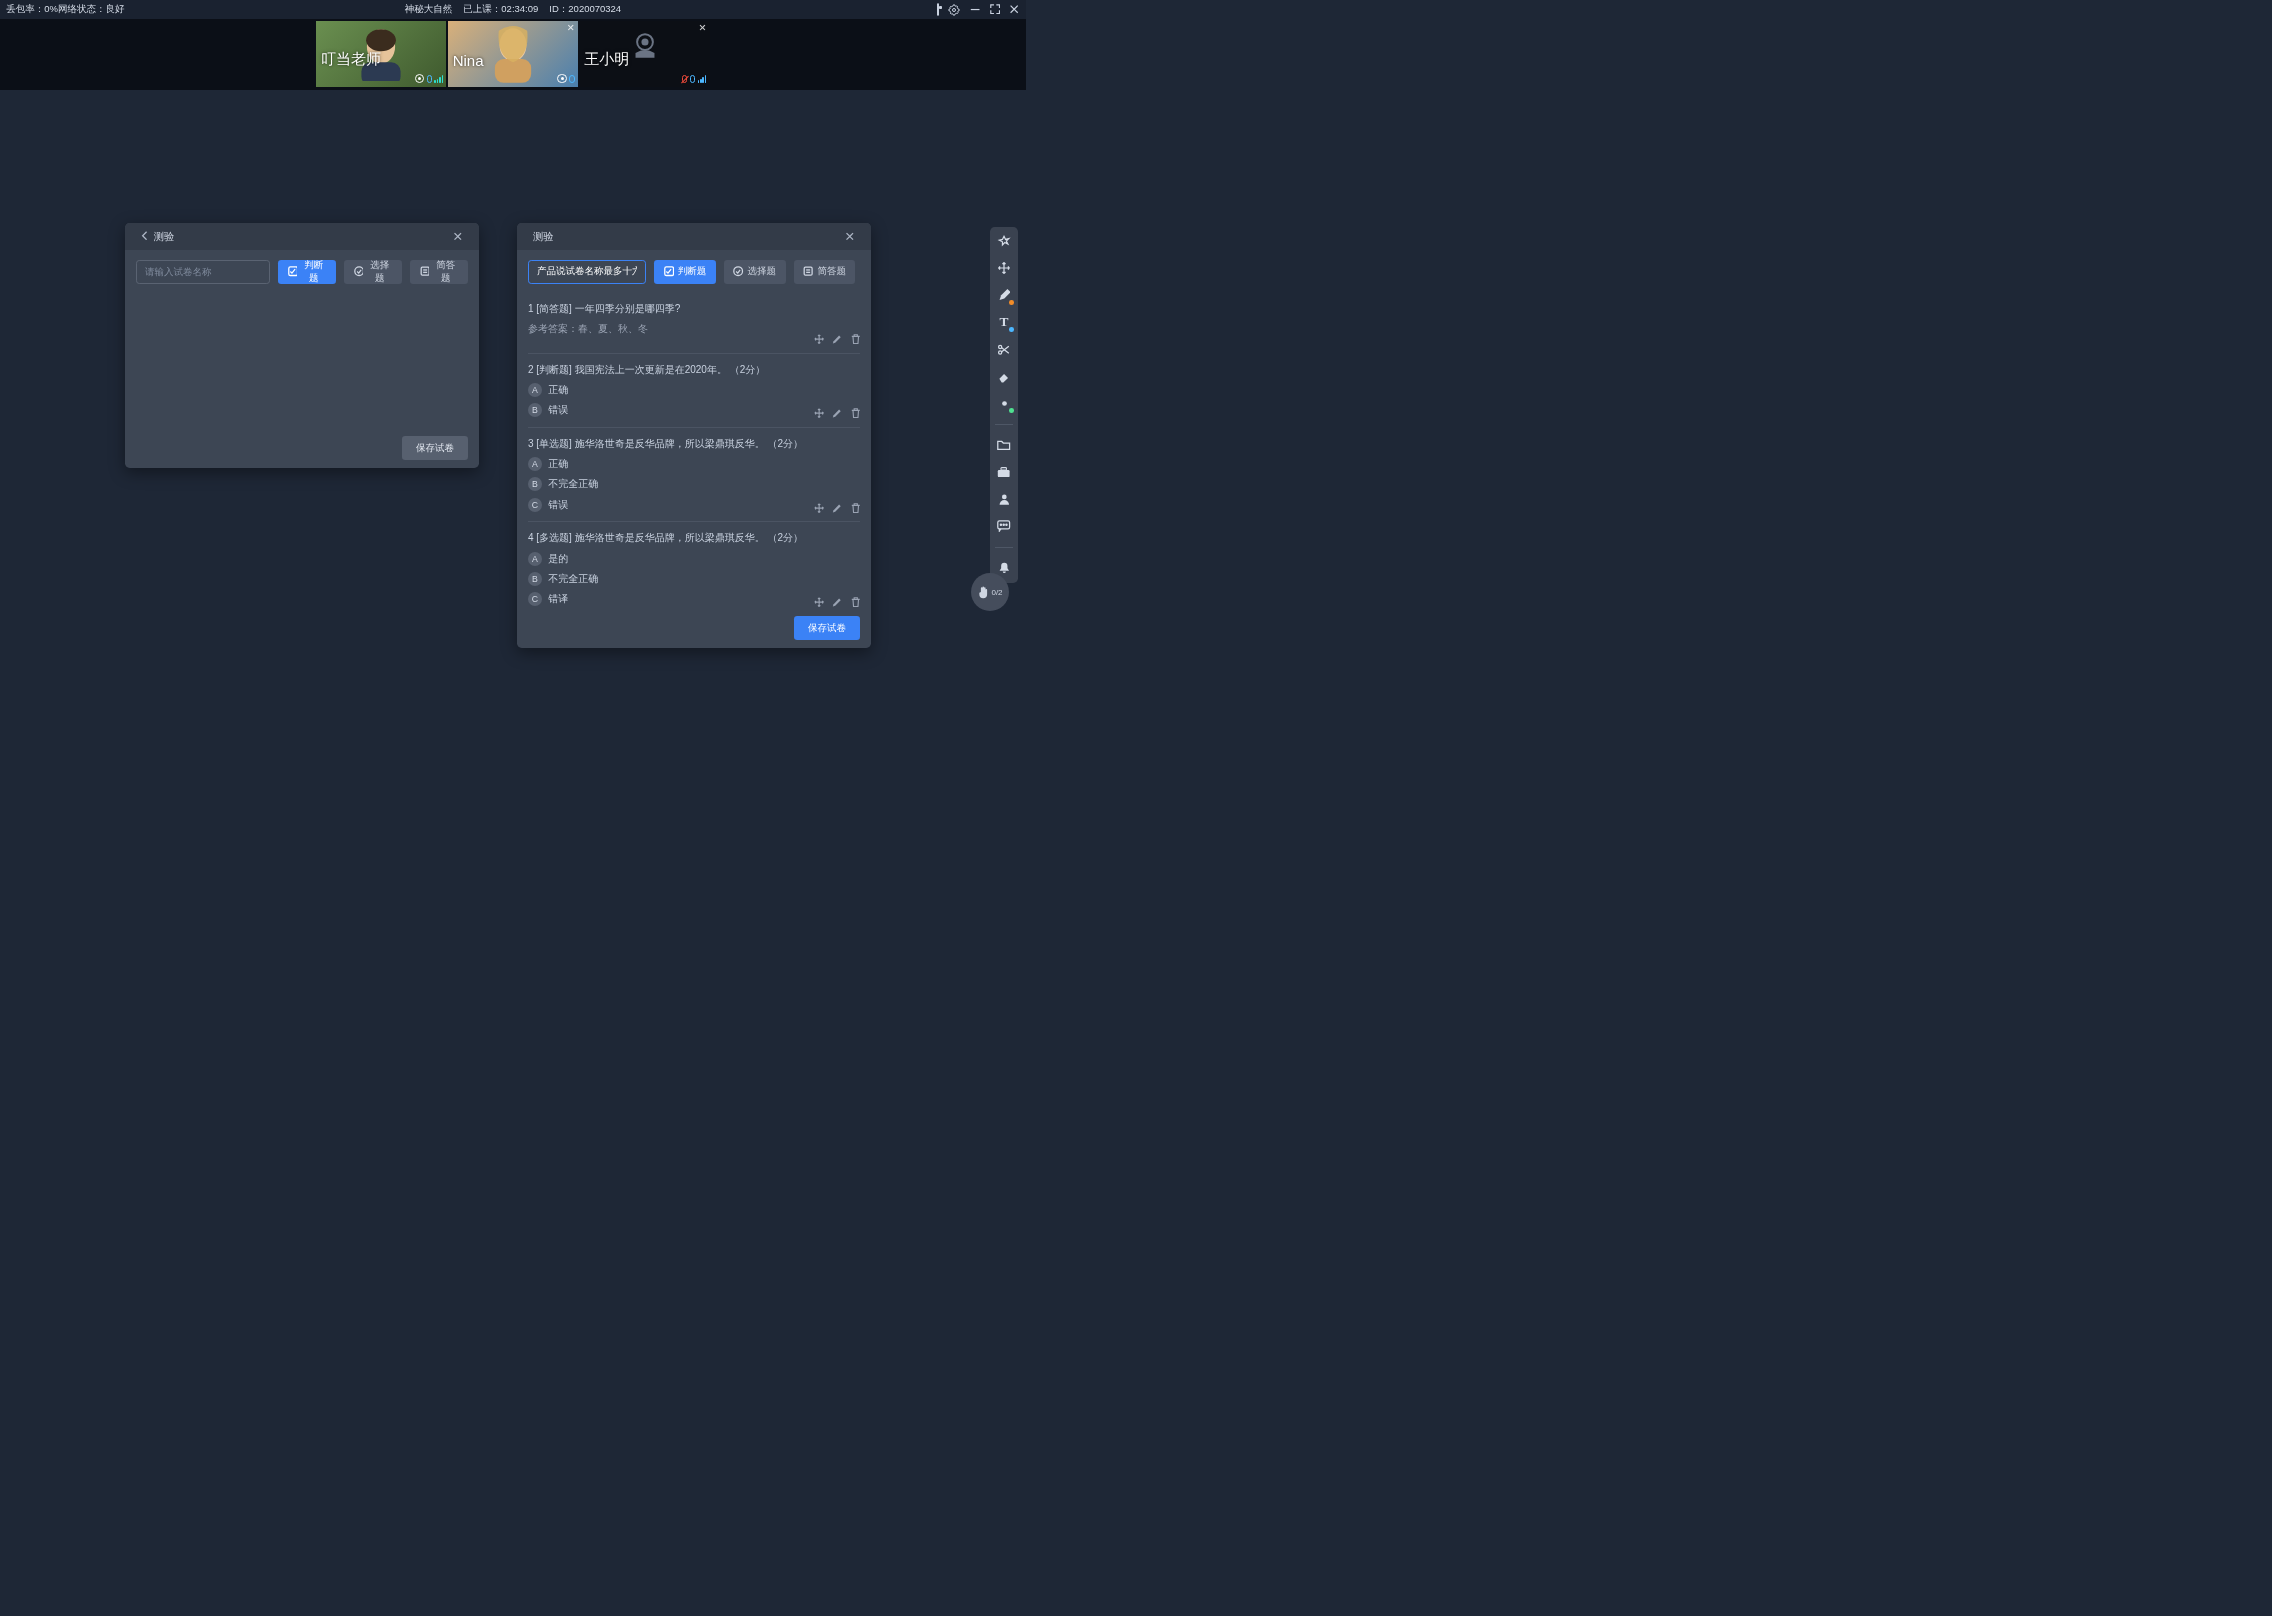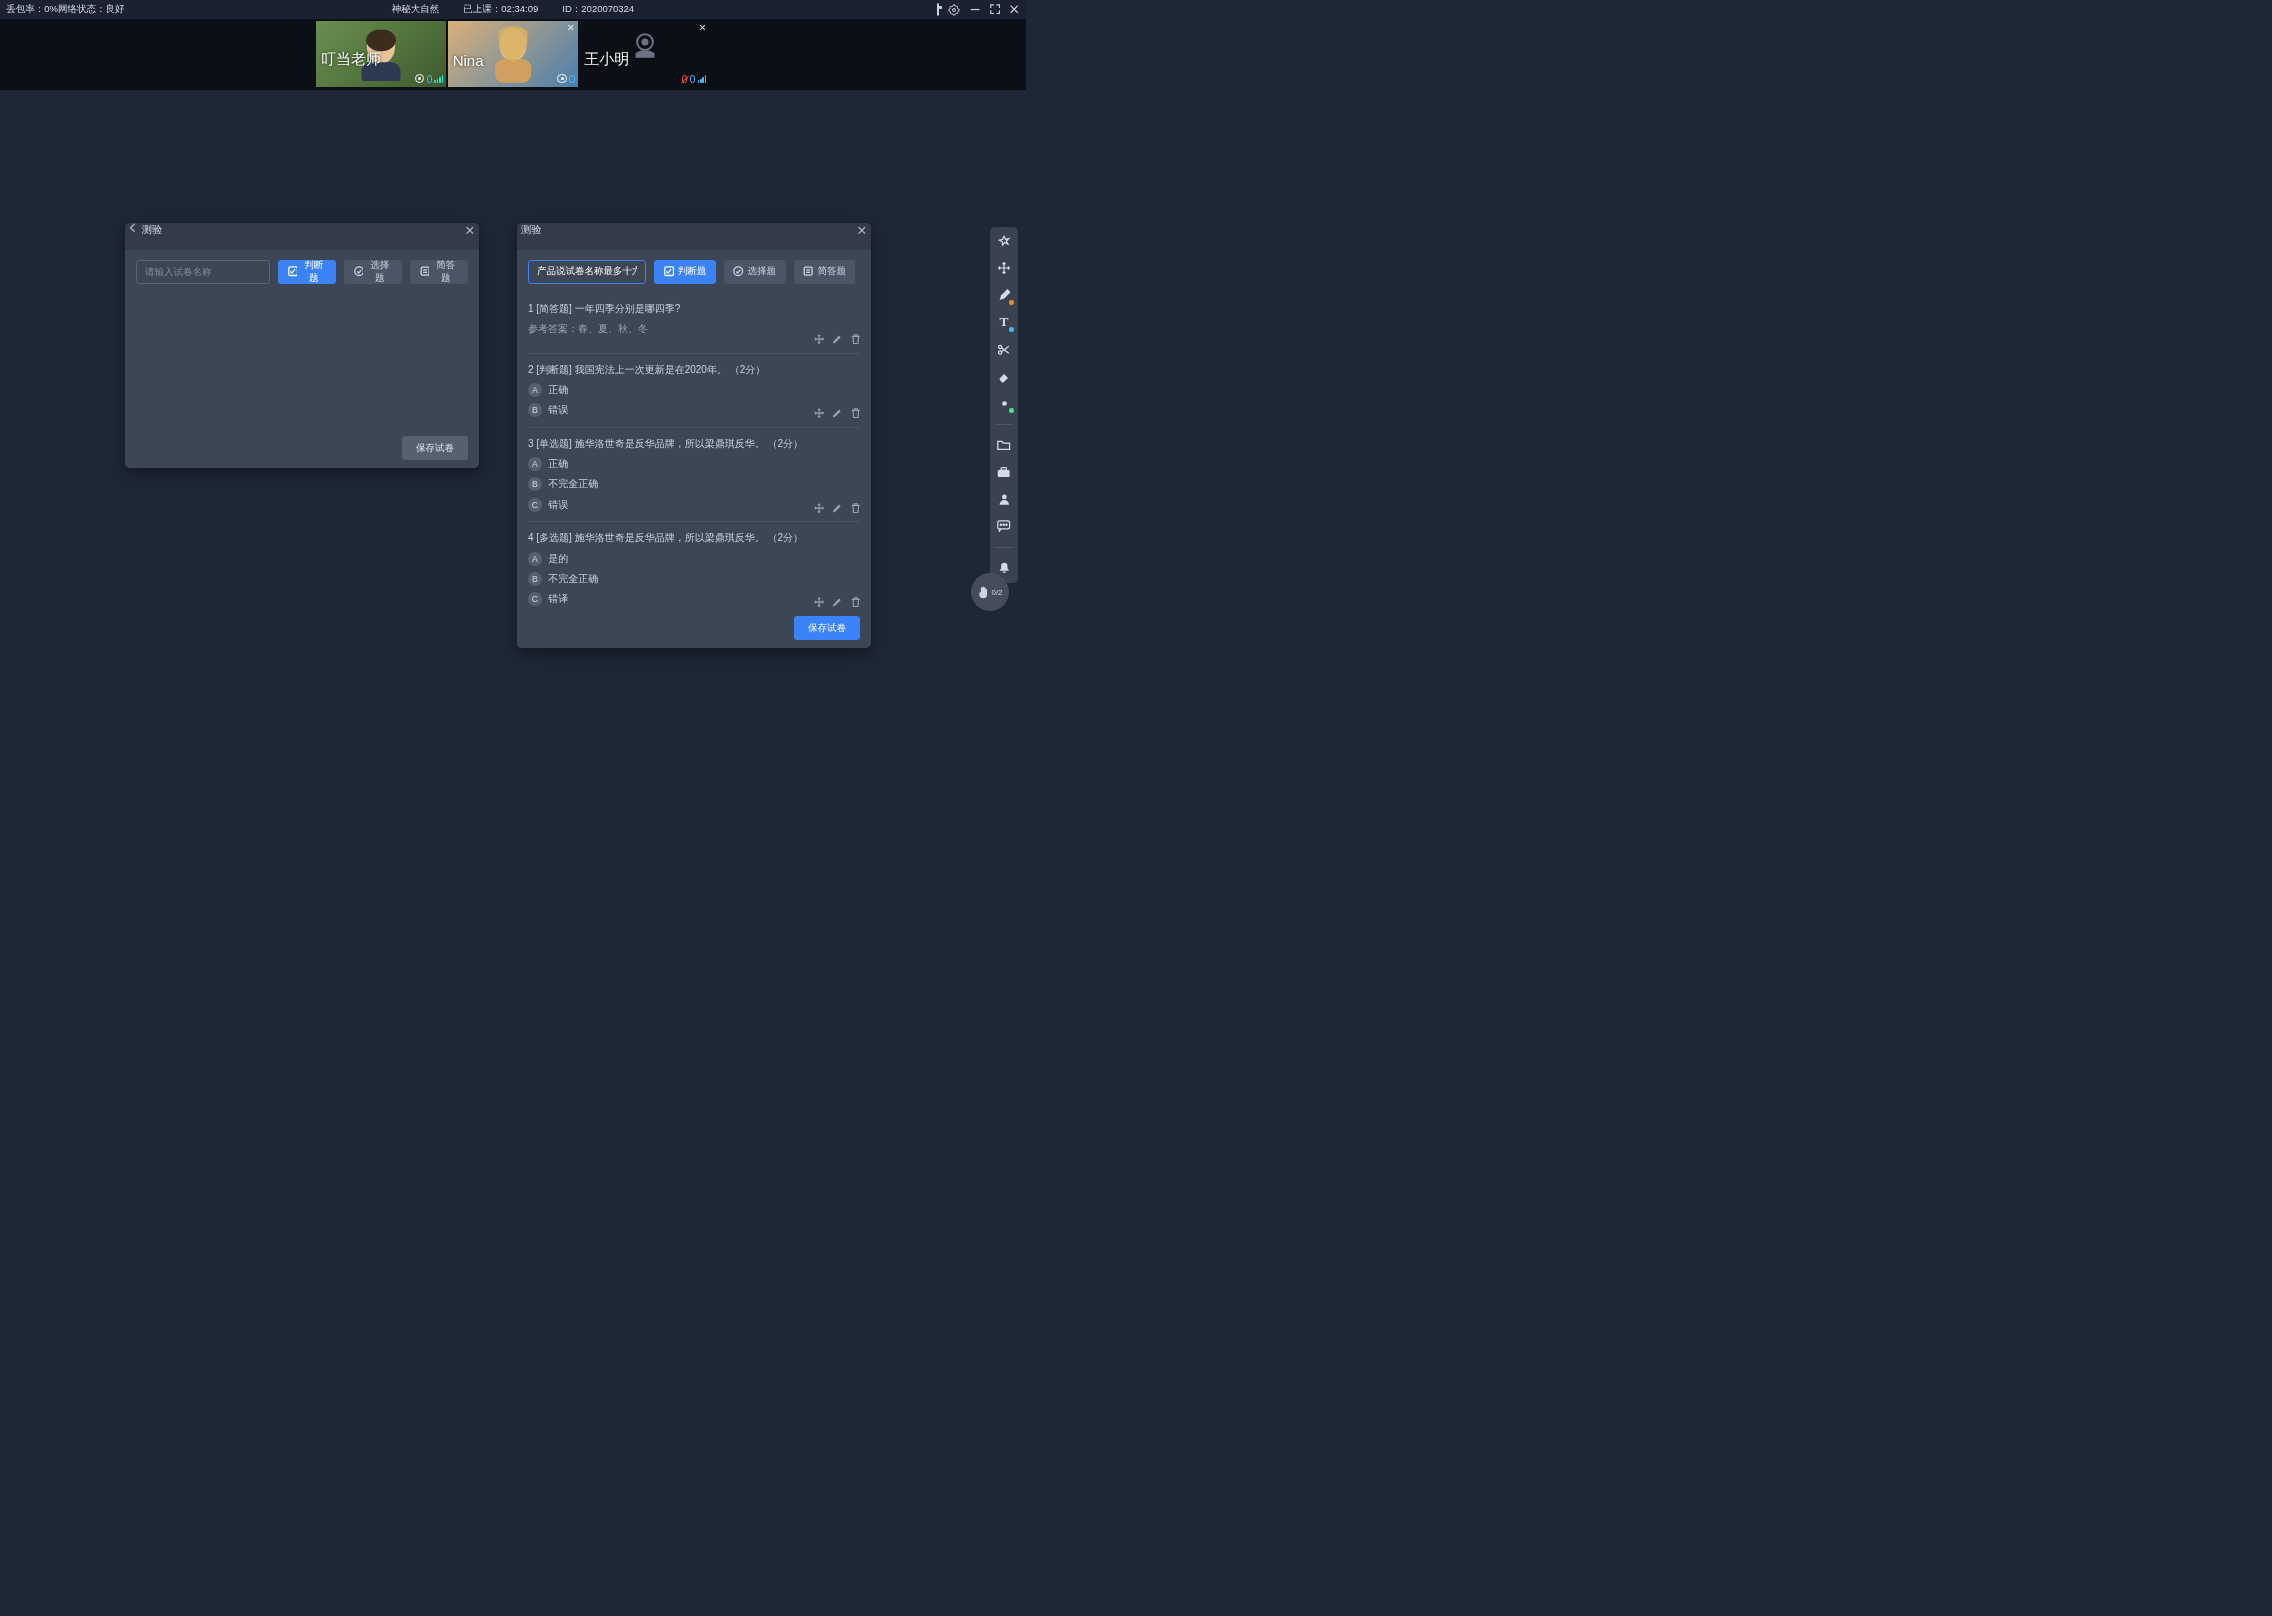--- a/index.html
+++ b/index.html
@@ -2,21 +2,21 @@
 <html><head>
 <meta charset="utf-8">
 <style>
 * { margin:0; padding:0; box-sizing:border-box; }
 html,body { width:100%; height:100%; background:#1e2736; color:#c9d2e0; font-family:"PingFang SC","Microsoft YaHei",Arial,sans-serif; font-size:10.3px; overflow:hidden; }
 .app { width:1026px; height:729px; background:#1e2736; position:relative; }
 
 
 .topbar { height:19px; background:#1a2230; display:flex; align-items:center; padding:0 6.3px; color:#d6dde8; font-size:9.5px; }
 .topbar .left-group { display:flex; }
-.topbar .center-group { position:absolute; left:50%; transform:translateX(-50%); display:flex; gap:24px; }
+.topbar .center-group { position:absolute; left:50%; transform:translateX(-50%); display:flex; gap:11px; }
 .topbar .right-group { margin-left:auto; display:flex; gap:9.5px; align-items:center; }
 .rec-icon { width:12.6px; height:9.5px; border:1px solid #c9d2e0; border-radius:1.6px; position:relative; }
 .rec-icon::after { content:""; position:absolute; right:-4px; top:1.6px; width:3.2px; height:3.2px; background:#c9d2e0; border-radius:0.8px; }
 .gear-icon svg, .win-btn svg { display:block; }
 .win-btn { cursor:pointer; }
 
 
 .videos { height:71px; background:#0b0f17; display:flex; justify-content:center; gap:1.6px; padding-top:1.6px; }
 .tile { width:130px; height:66px; background:#26303f; position:relative; overflow:hidden; }
 .tile .name { position:absolute; left:4.7px; bottom:18px; color:#fff; font-size:15px; text-shadow:0 0 3.2px rgba(0,0,0,.8); }
@@ -32,21 +32,21 @@
 .mic-off { border-color:#f04a3a; }
 .mic-off::after{content:"";position:absolute;left:-2.4px;top:3.2px;width:10.3px;height:1.2px;background:#f04a3a;transform:rotate(-45deg);}
 .tile-bg1 { background:linear-gradient(135deg,#6a8f50,#3f5a2e); }
 .tile-bg2 { background:linear-gradient(135deg,#d9b07a,#4a7fae); }
 .tile-bg3 { background:#0c0f15; }
 .cam-off { position:absolute; left:50%; top:40%; transform:translate(-50%,-50%); }
 .face { position:absolute; left:50%; top:48%; transform:translate(-50%,-50%); }
 
 
 .panel { position:absolute; background:#3d4654; border-radius:4.7px; box-shadow:0 4.7px 16px rgba(0,0,0,.4); overflow:hidden; display:flex; flex-direction:column; }
-.panel-header { height:27px; background:#333b48; display:flex; align-items:flex-start; padding:0 4px; color:#cfd6e2; font-size:10.3px; }
+.panel-header { height:27px; background:#333b48; display:flex; align-items:center; padding:0 16px; color:#cfd6e2; font-size:10.3px; }
 .panel-header .back { margin-right:4.7px; cursor:pointer; }
 .panel-header .title { flex:1; }
 .panel-header .close { cursor:pointer; color:#aeb7c6; font-size:12.6px; }
 .panel-body { padding:9.5px 11px; flex:1; overflow:auto; }
 .panel-body::-webkit-scrollbar{width:4.7px}.panel-body::-webkit-scrollbar-thumb{background:#525c6c;border-radius:2.4px}
 .panel-footer { padding:8px 11px; display:flex; justify-content:flex-end; }
 .rowtop { display:flex; gap:8px; margin-bottom:9.5px; align-items:center; }
 .txt-input { height:24px; border:0.8px solid #5a6372; background:transparent; border-radius:3.2px; color:#cfd6e2; padding:11px 8px; font-size:9.5px; width:134px; }
 .txt-input.blue { border-color:#3b82f6; color:#fff;}
 .txt-input::placeholder{color:#7f8a9c;}

